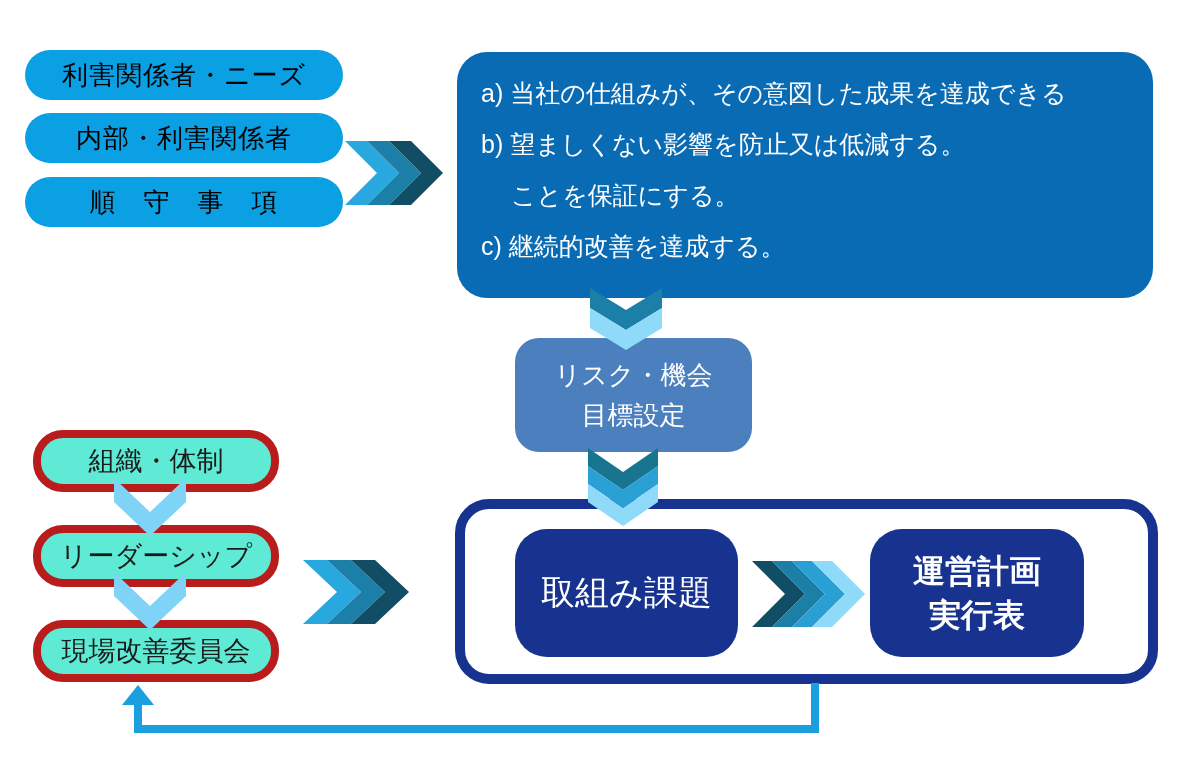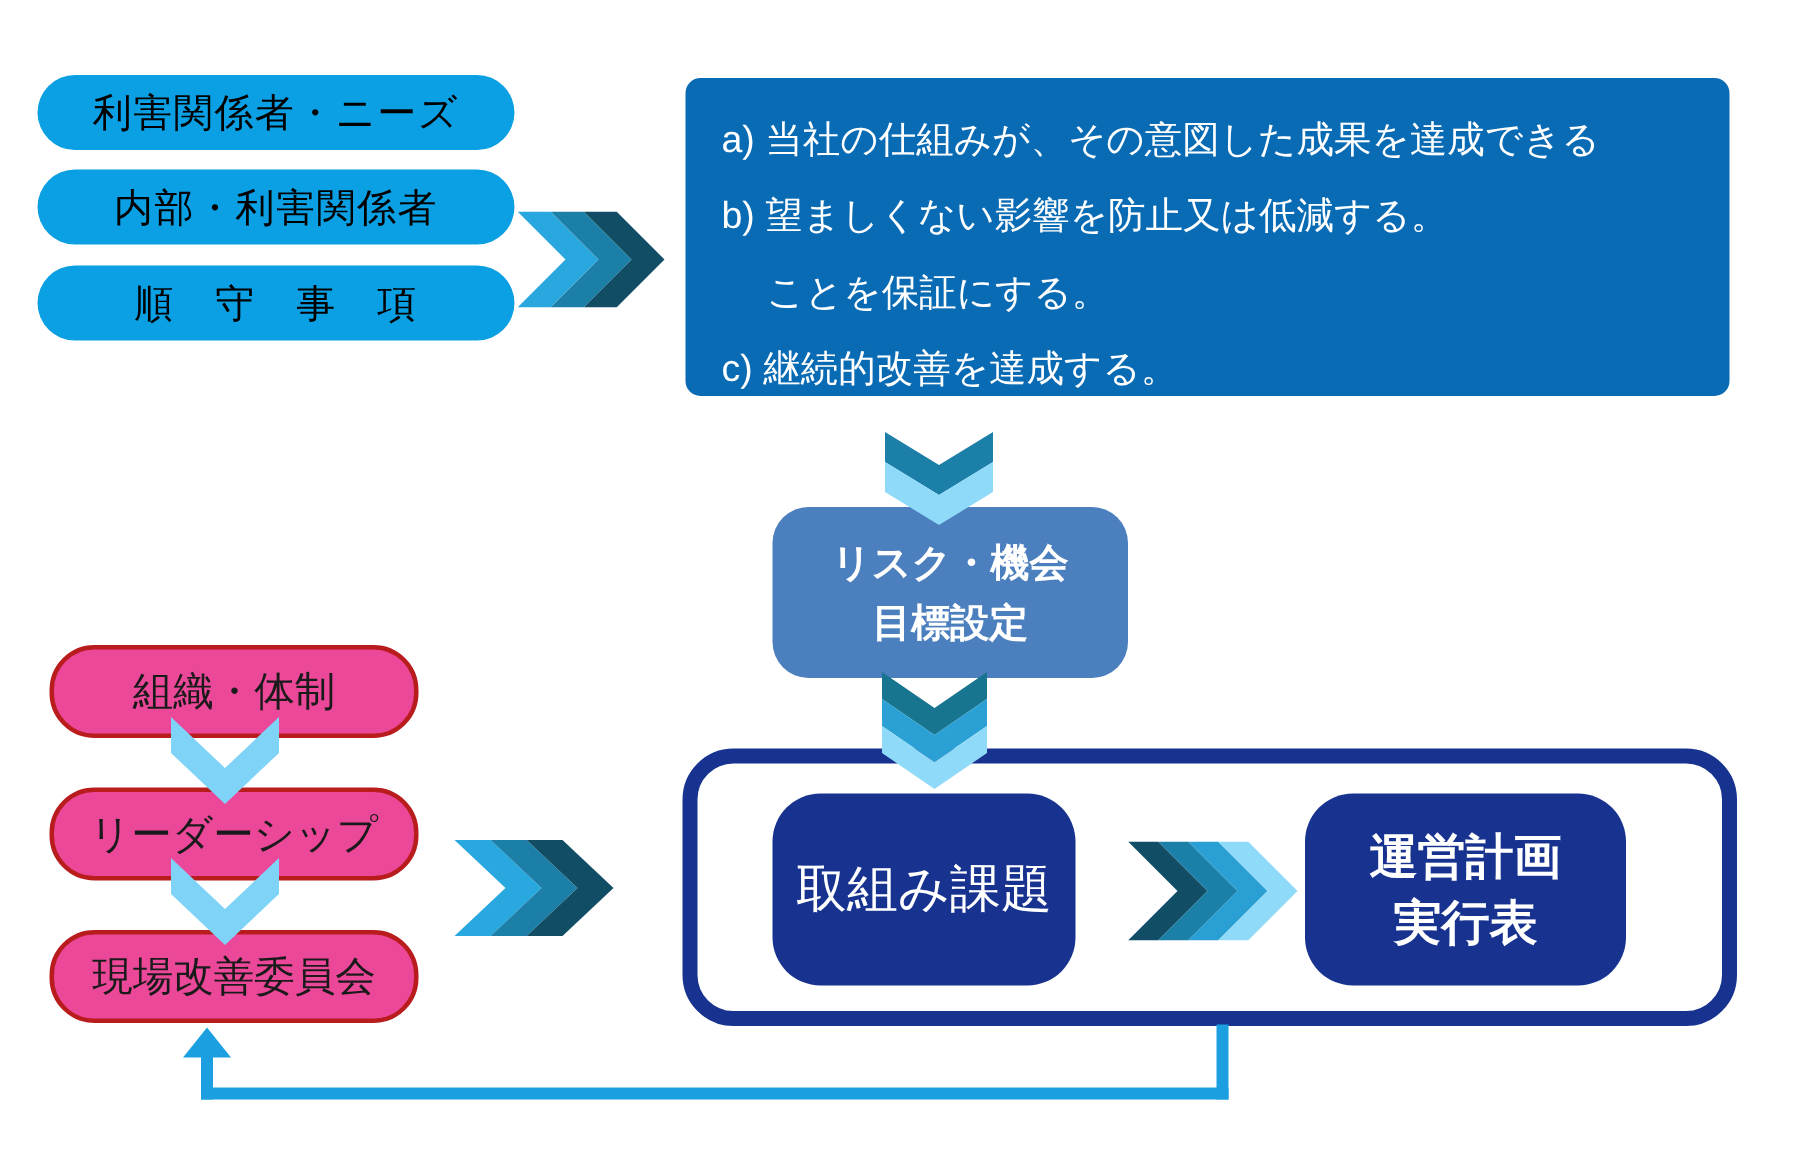--- a/index.html
+++ b/index.html
@@ -8,46 +8,46 @@
     font-family:"Liberation Sans","DejaVu Sans",sans-serif;
   }
   
   .pill{
     position:absolute;left:25px;width:318px;height:50px;border-radius:25px;
     background:#0B9FE3;color:#000000;display:flex;align-items:center;justify-content:center;
     font-size:26px;letter-spacing:1px;white-space:nowrap;
   }
   
   .bigbox{
-    position:absolute;left:457px;top:52px;width:696px;height:212px;border-radius:10px;
+    position:absolute;left:457px;top:52px;width:696px;height:246px;border-radius:30px;
     background:#0A6BB5;color:#ffffff;padding:16px 0 0 24px;box-sizing:border-box;
   }
   .obj-line{font-size:25px;line-height:51px;white-space:nowrap;color:#ffffff;}
   .obj-indent{padding-left:30px;}
   
   .riskbox{
     position:absolute;left:515px;top:338px;width:237px;height:114px;border-radius:24px;
     background:#4C7FBE;color:#ffffff;display:flex;flex-direction:column;align-items:center;justify-content:center;
-    font-size:26px;line-height:40px;text-align:center;font-weight:bold;
+    font-size:26px;line-height:40px;text-align:center;
   }
   
   .frame{
     position:absolute;left:455px;top:499px;width:703px;height:185px;border-radius:34px;
     border:10px solid #17338F;box-sizing:border-box;background:transparent;
   }
   .navybox{
     position:absolute;background:#17338F;color:#ffffff;border-radius:32px;
     display:flex;flex-direction:column;align-items:center;justify-content:center;text-align:center;
   }
-  .actionbox{left:515px;top:529px;width:202px;height:128px;font-size:34px;}
+  .actionbox{left:515px;top:529px;width:223px;height:128px;font-size:34px;}
   .planbox{left:870px;top:529px;width:214px;height:128px;font-size:32px;line-height:44px;font-weight:bold;}
   
   .orgbox{
     position:absolute;left:33px;width:246px;height:62px;border-radius:30px;
-    background:#ec4899;border:3px solid #b91c1c;box-sizing:border-box;
+    background:#5eead4;border:8px solid #b91c1c;box-sizing:border-box;
     display:flex;align-items:center;justify-content:center;color:#1A1A1A;font-size:27px;white-space:nowrap;
   }
   
   .fbseg{position:absolute;background:#1B9FE0;}
   .fb-arrowhead{
     position:absolute;left:122px;top:685px;width:0;height:0;
     border-left:16px solid transparent;border-right:16px solid transparent;
     border-bottom:20px solid #1B9FE0;
   }
   svg{position:absolute;display:block;}

